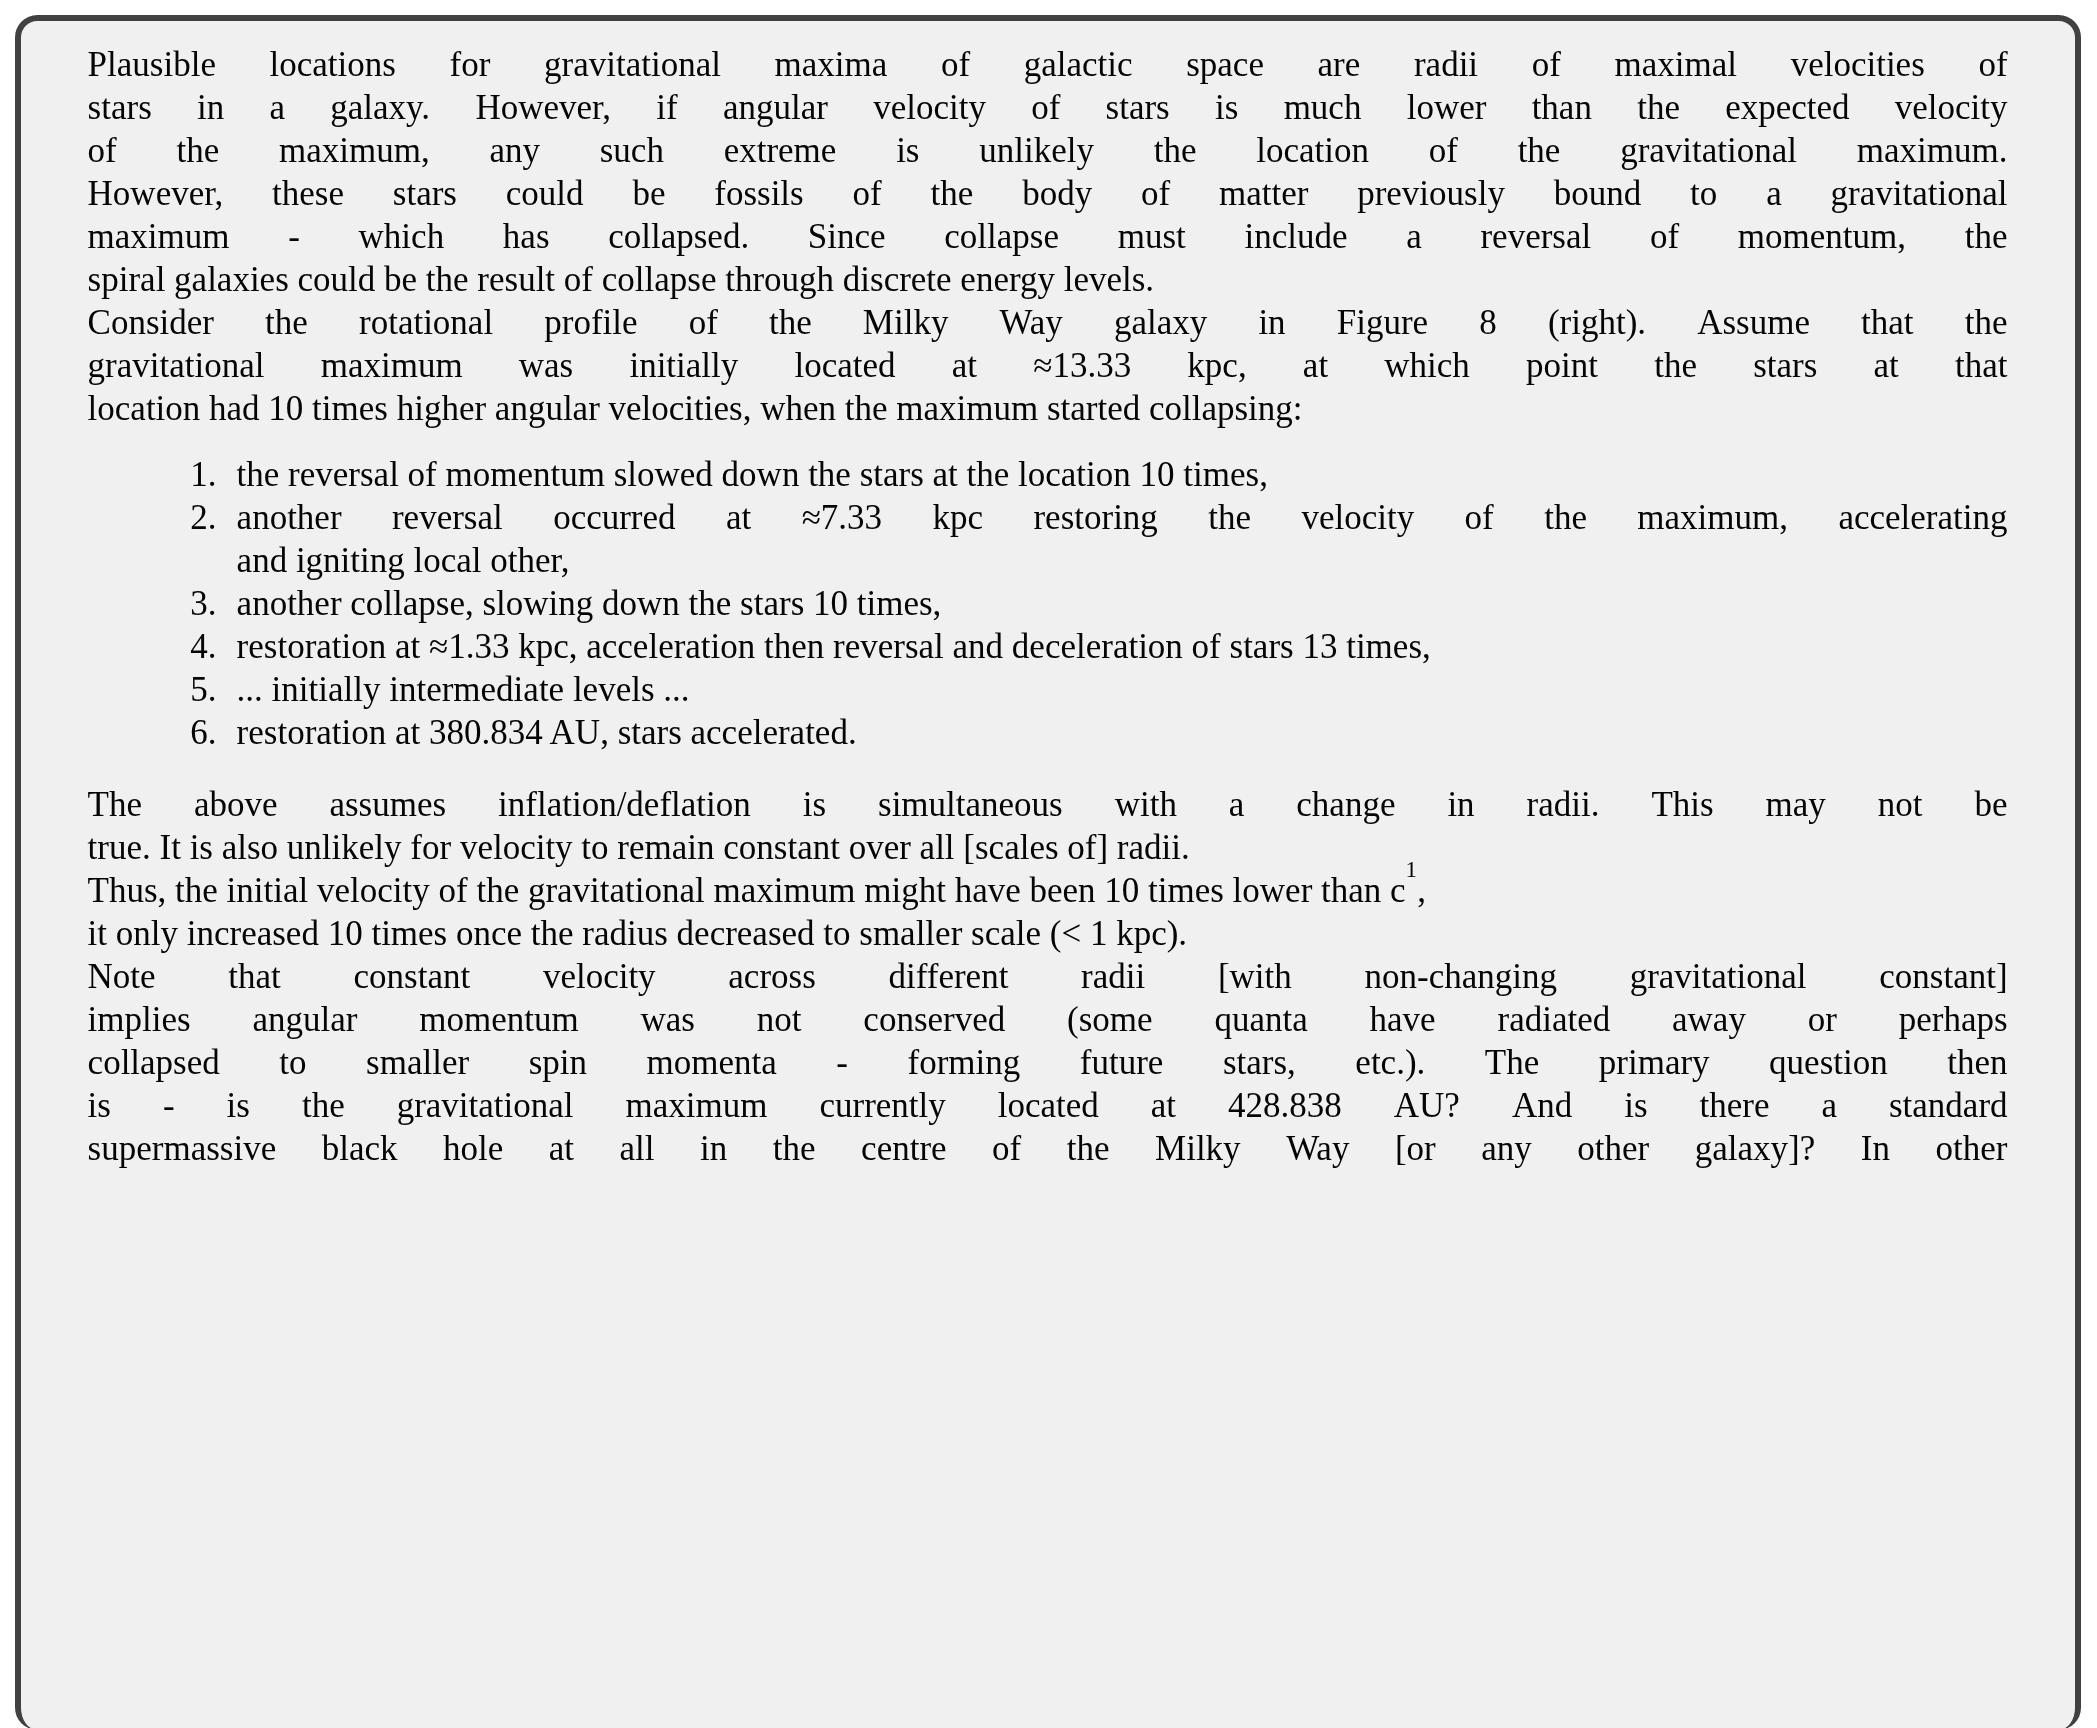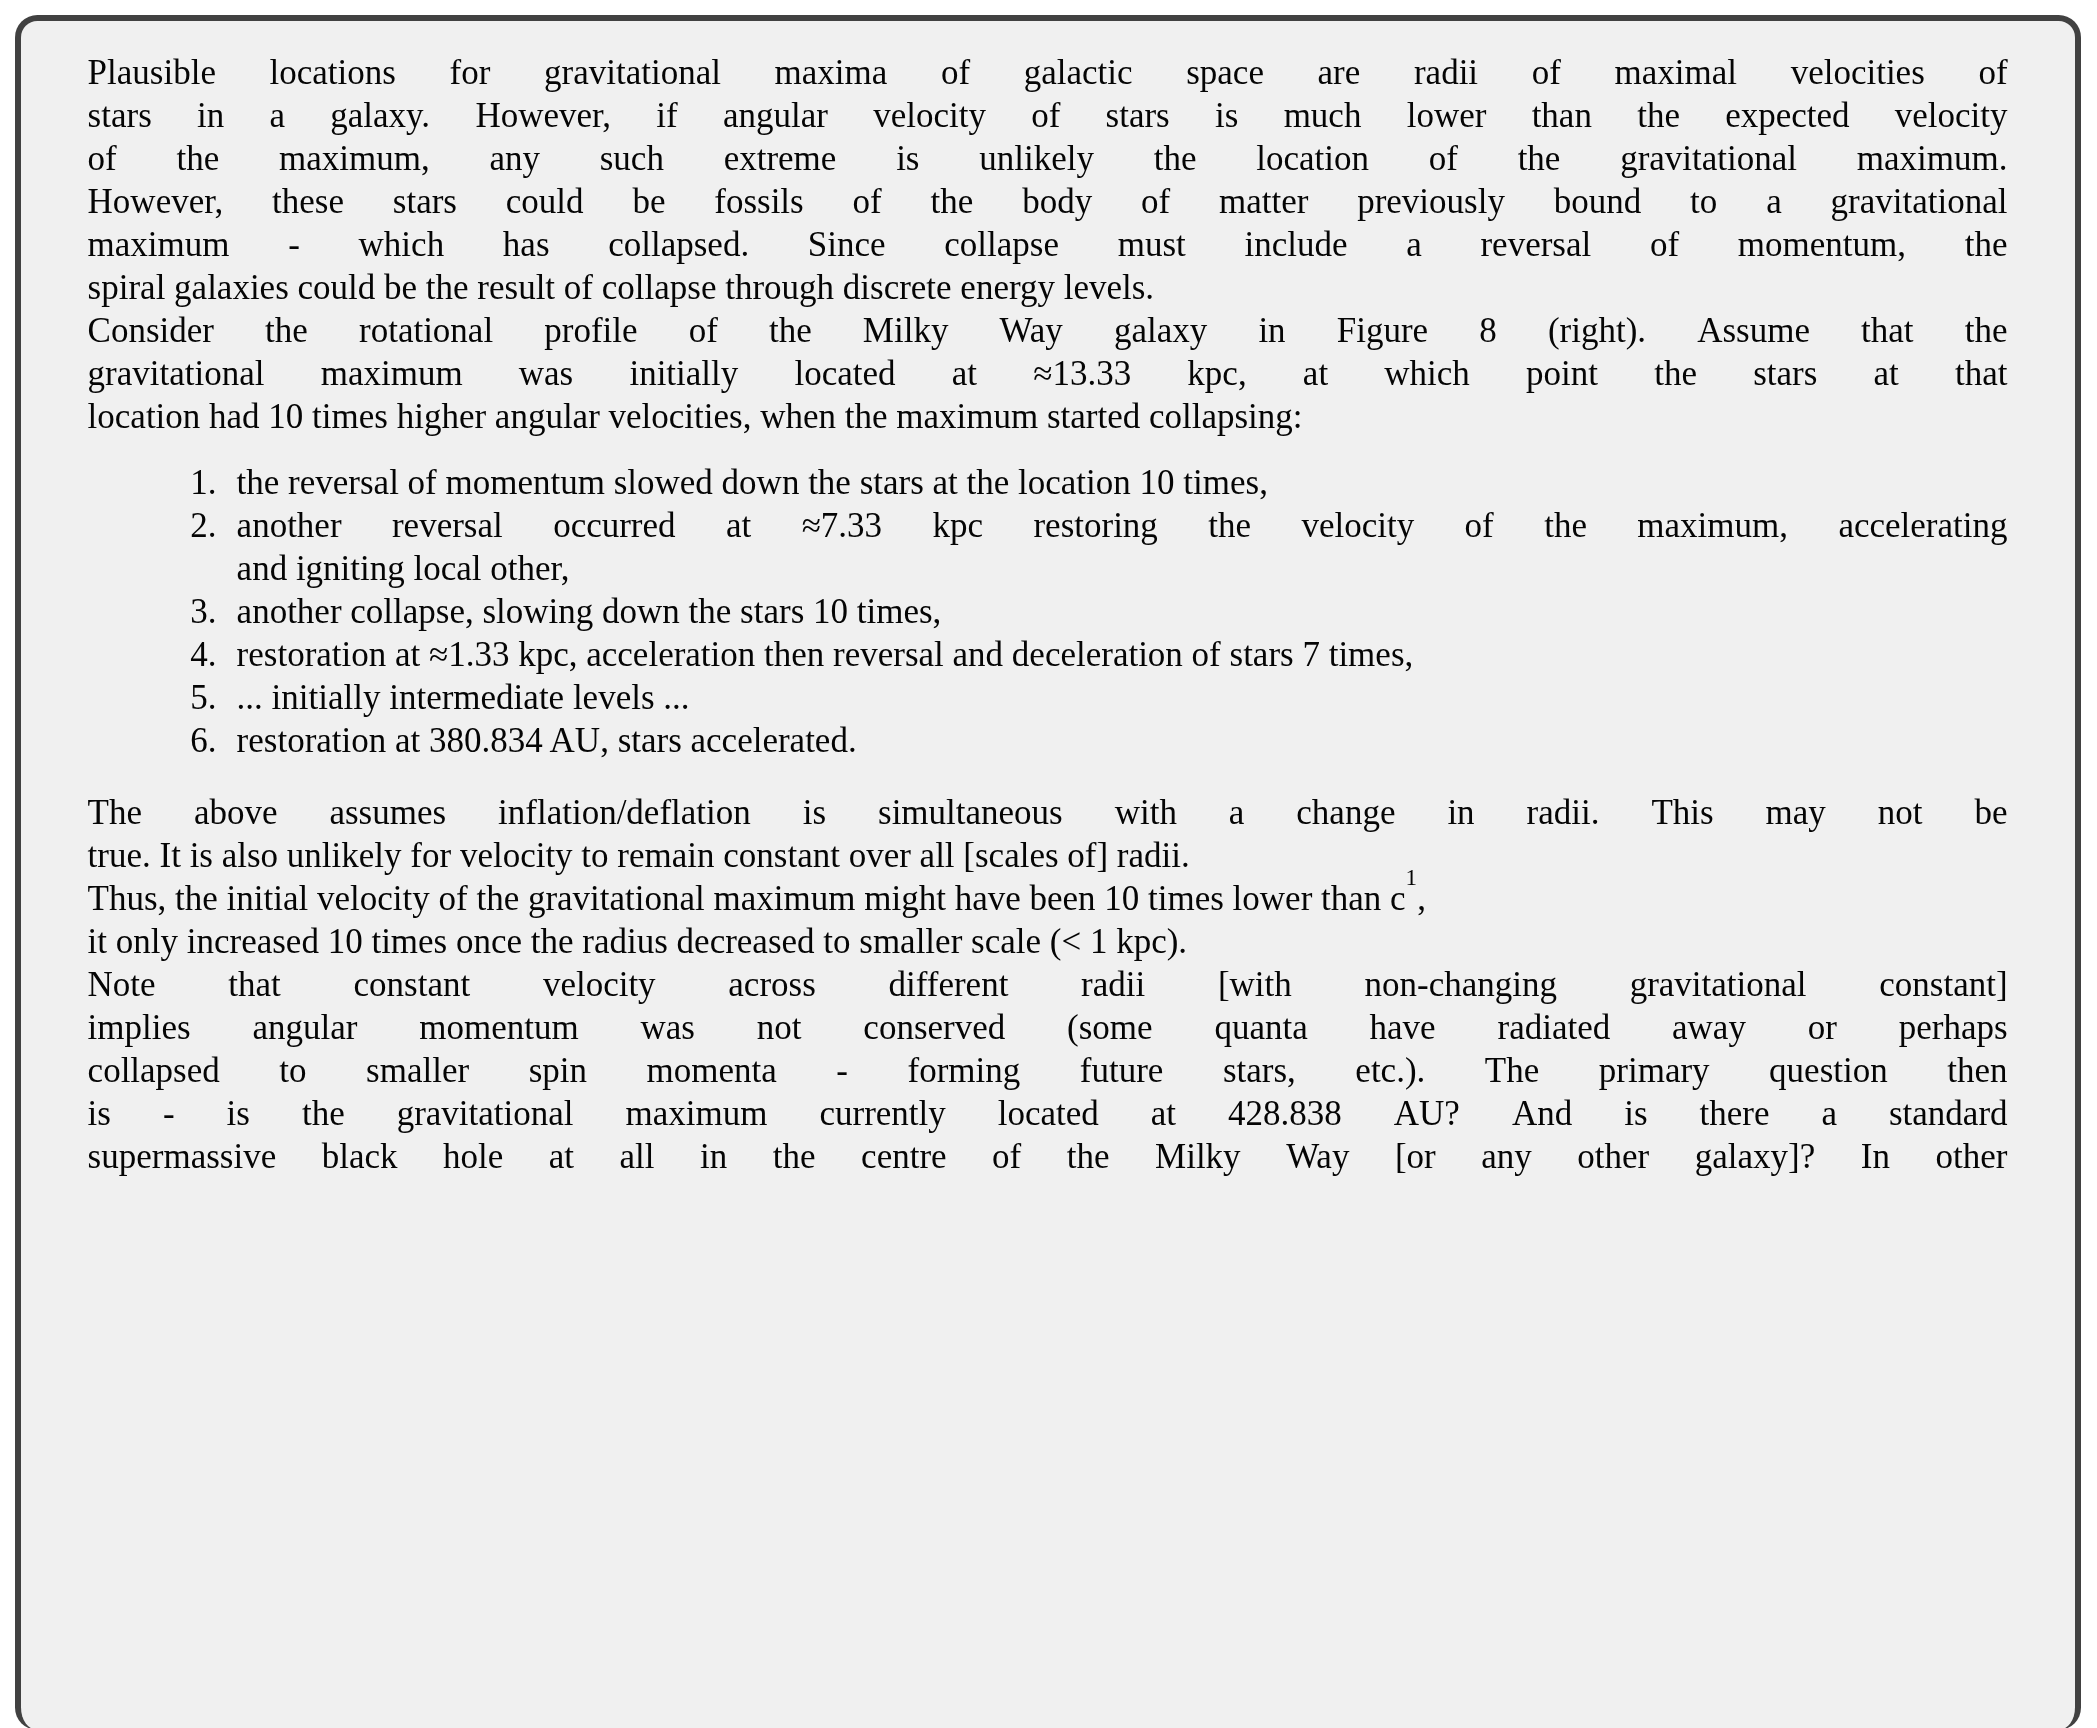--- a/index.html
+++ b/index.html
@@ -26,21 +26,21 @@
     background: #f0f0f0;
     border: 6.2px solid #414141;
     border-radius: 22.4px;
     border-bottom: none;
     overflow: hidden;
   }
 
   #doc-body {
     position: absolute;
     left: 0;
-    top: 12px;
+    top: 4px;
     width: 100%;
     padding: 18px 67px 0 67px;
     box-sizing: border-box;
   }
 
   
   .para { margin: 0; }
   .tline {
     display: flex;
     font-size: 35px;
@@ -146,21 +146,21 @@
       <div class="li">
         <div class="li-row">
           <span class="li-num">3.</span>
           <span class="li-txt flush">another collapse, slowing down the stars 10 times,</span>
         </div>
       </div>
 
       <div class="li">
         <div class="li-row">
           <span class="li-num">4.</span>
-          <span class="li-txt flush">restoration at ≈1.33 kpc, acceleration then reversal and deceleration of stars 7 times,</span>
+          <span class="li-txt flush">restoration at ≈1.33 kpc, acceleration then reversal and deceleration of stars 13 times,</span>
         </div>
       </div>
 
       <div class="li">
         <div class="li-row">
           <span class="li-num">5.</span>
           <span class="li-txt flush">... initially intermediate levels ...</span>
         </div>
       </div>
 

